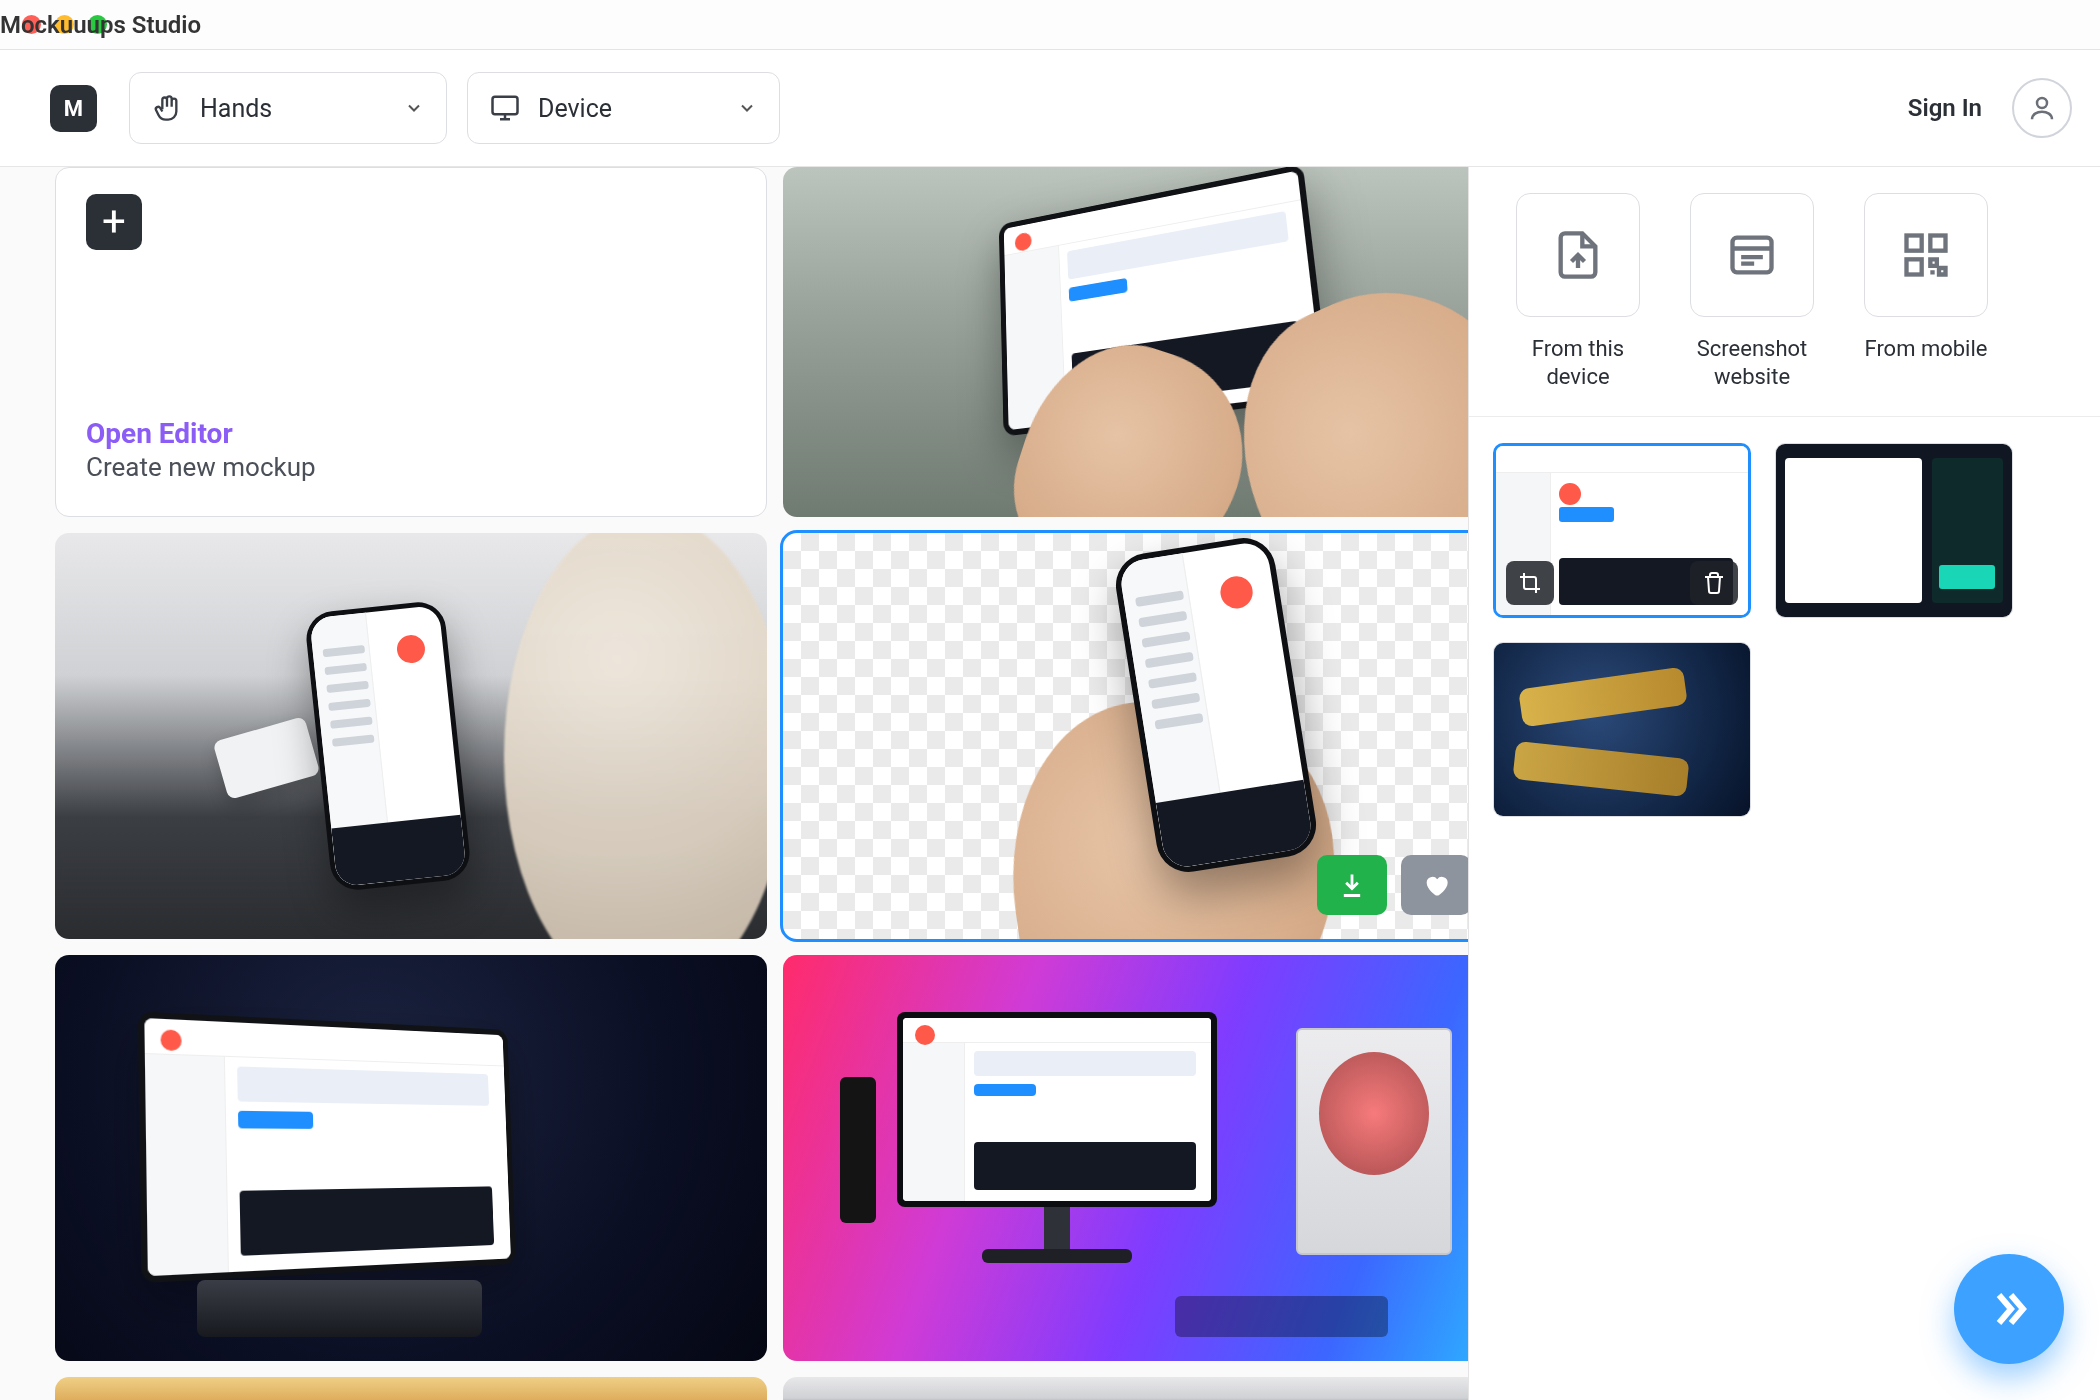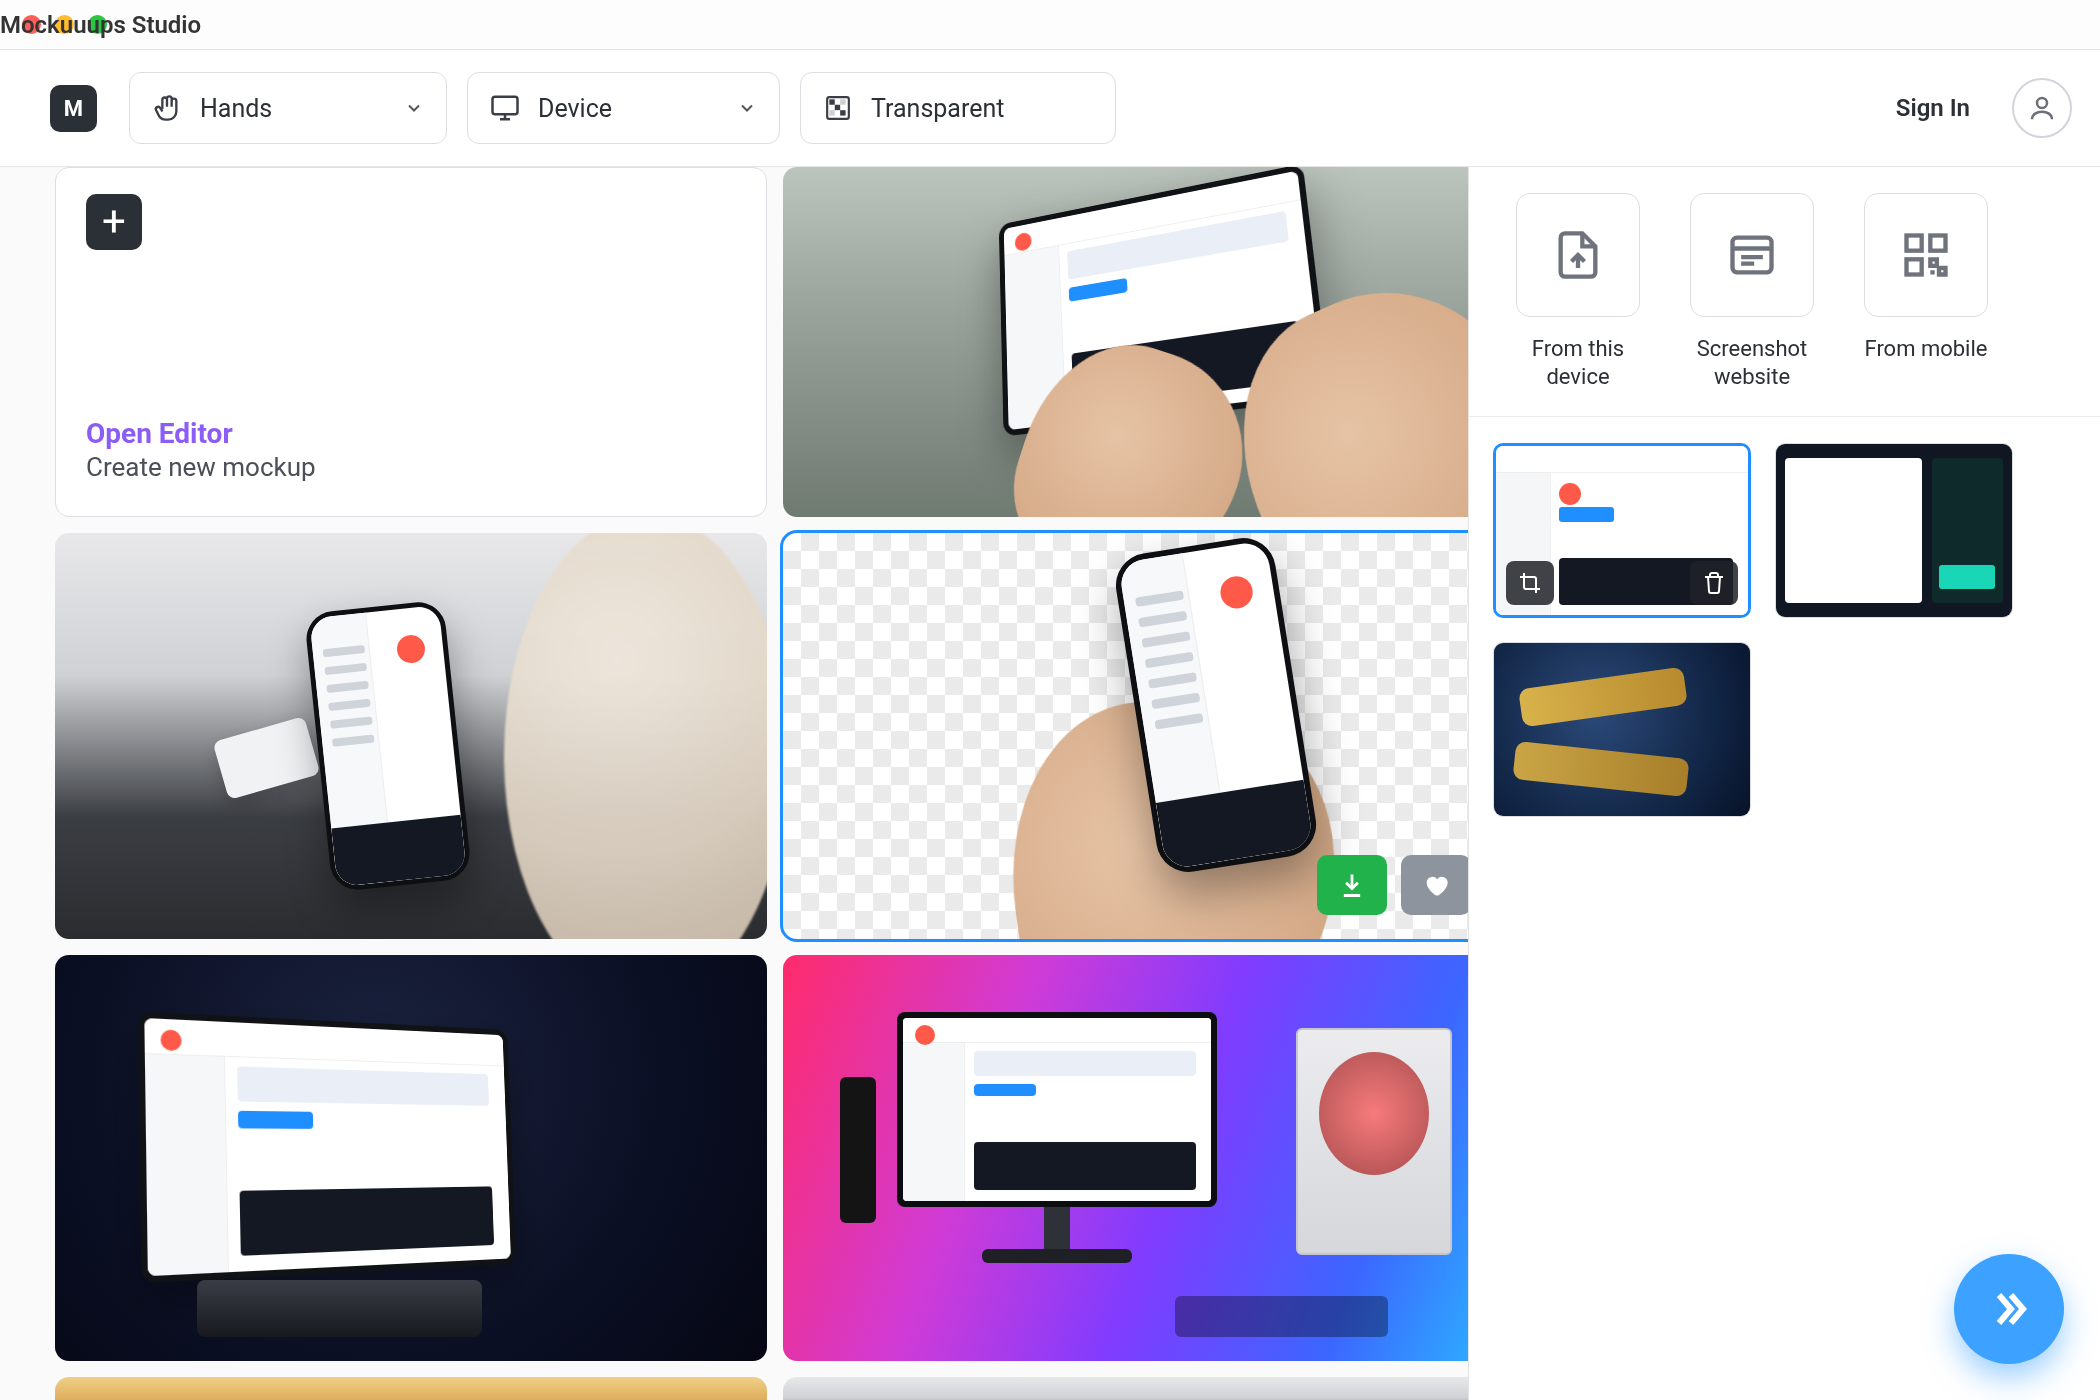--- a/index.html
+++ b/index.html
@@ -27,21 +27,21 @@
 .toolbar{height:117px;display:flex;align-items:center;padding:0 28px 0 50px;border-bottom:1px solid #e6e6e6;background:#fff;gap:20px;}
 .logo{width:47px;height:47px;border-radius:10px;background:#2b2f36;color:#fff;display:flex;align-items:center;justify-content:center;font-weight:700;font-size:22px;margin-right:12px;flex:none;}
 .filter-btn{height:72px;border:1.5px solid var(--border);border-radius:12px;background:#fff;display:flex;align-items:center;padding:0 22px;gap:18px;font-size:25px;color:var(--text);cursor:pointer;flex:none;}
 .filter-btn .ico{width:30px;height:30px;display:flex;align-items:center;justify-content:center;color:#3a3f47;}
 .filter-btn .chev{margin-left:auto;color:#555;}
 .fb1{width:313px;}
 .fb2{width:318px;}
 .fb3{width:318px;}
 .fb4{width:316px;}
 .tb-spacer{flex:1;}
-.signin{font-size:24px;font-weight:600;color:#2b2f36;margin-right:22px;cursor:pointer;}
+.signin{font-size:24px;font-weight:600;color:#2b2f36;margin-right:10px;cursor:pointer;}
 .avatar{width:60px;height:60px;border-radius:50%;border:2px solid #d1d4da;display:flex;align-items:center;justify-content:center;color:#6b7078;cursor:pointer;}
 
 
 .body{display:flex;height:calc(100% - 167px);}
 .main{flex:1;overflow:hidden;position:relative;background:#fafafa;}
 .sidebar{width:632px;flex:none;border-left:1px solid #e4e4e4;background:#fff;display:flex;flex-direction:column;overflow:hidden;}
 
 
 .grid{position:absolute;left:55px;top:0;width:1440px;display:flex;flex-direction:column;gap:16px;padding-top:0;}
 .row{display:flex;gap:16px;}
@@ -179,33 +179,20 @@
     </span>
     <span>Device</span>
     <span class="chev">
       <svg width="20" height="20" viewBox="0 0 24 24" fill="none" stroke="currentColor" stroke-width="2.4">
           <path d="M6 9l6 6 6-6"></path>
         </svg>
     </span>
   </div>
 
 
-  <div class="filter-btn fb4">
-    <span class="ico">
-      <svg width="26" height="26" viewBox="0 0 24 24">
-          <rect x="2" y="2" width="20" height="20" rx="2" fill="none" stroke="currentColor" stroke-width="2"></rect>
-          <rect x="4" y="4" width="5" height="5" fill="currentColor"></rect>
-          <rect x="14" y="4" width="5" height="5" fill="currentColor" opacity=".25"></rect>
-          <rect x="9" y="9" width="5" height="5" fill="currentColor"></rect>
-          <rect x="4" y="14" width="5" height="5" fill="currentColor" opacity=".25"></rect>
-          <rect x="14" y="14" width="5" height="5" fill="currentColor"></rect>
-        </svg>
-    </span>
-    <span>Transparent</span>
-  </div>
 
   <div class="tb-spacer"></div>
   <div class="signin">Sign In</div>
   <div class="avatar">
     <svg width="30" height="30" viewBox="0 0 24 24" fill="none" stroke="currentColor" stroke-width="2">
         <circle cx="12" cy="8" r="4"></circle>
         <path d="M4 21c0-4 4-6 8-6s8 2 8 6"></path>
       </svg>
   </div>
 </div>

